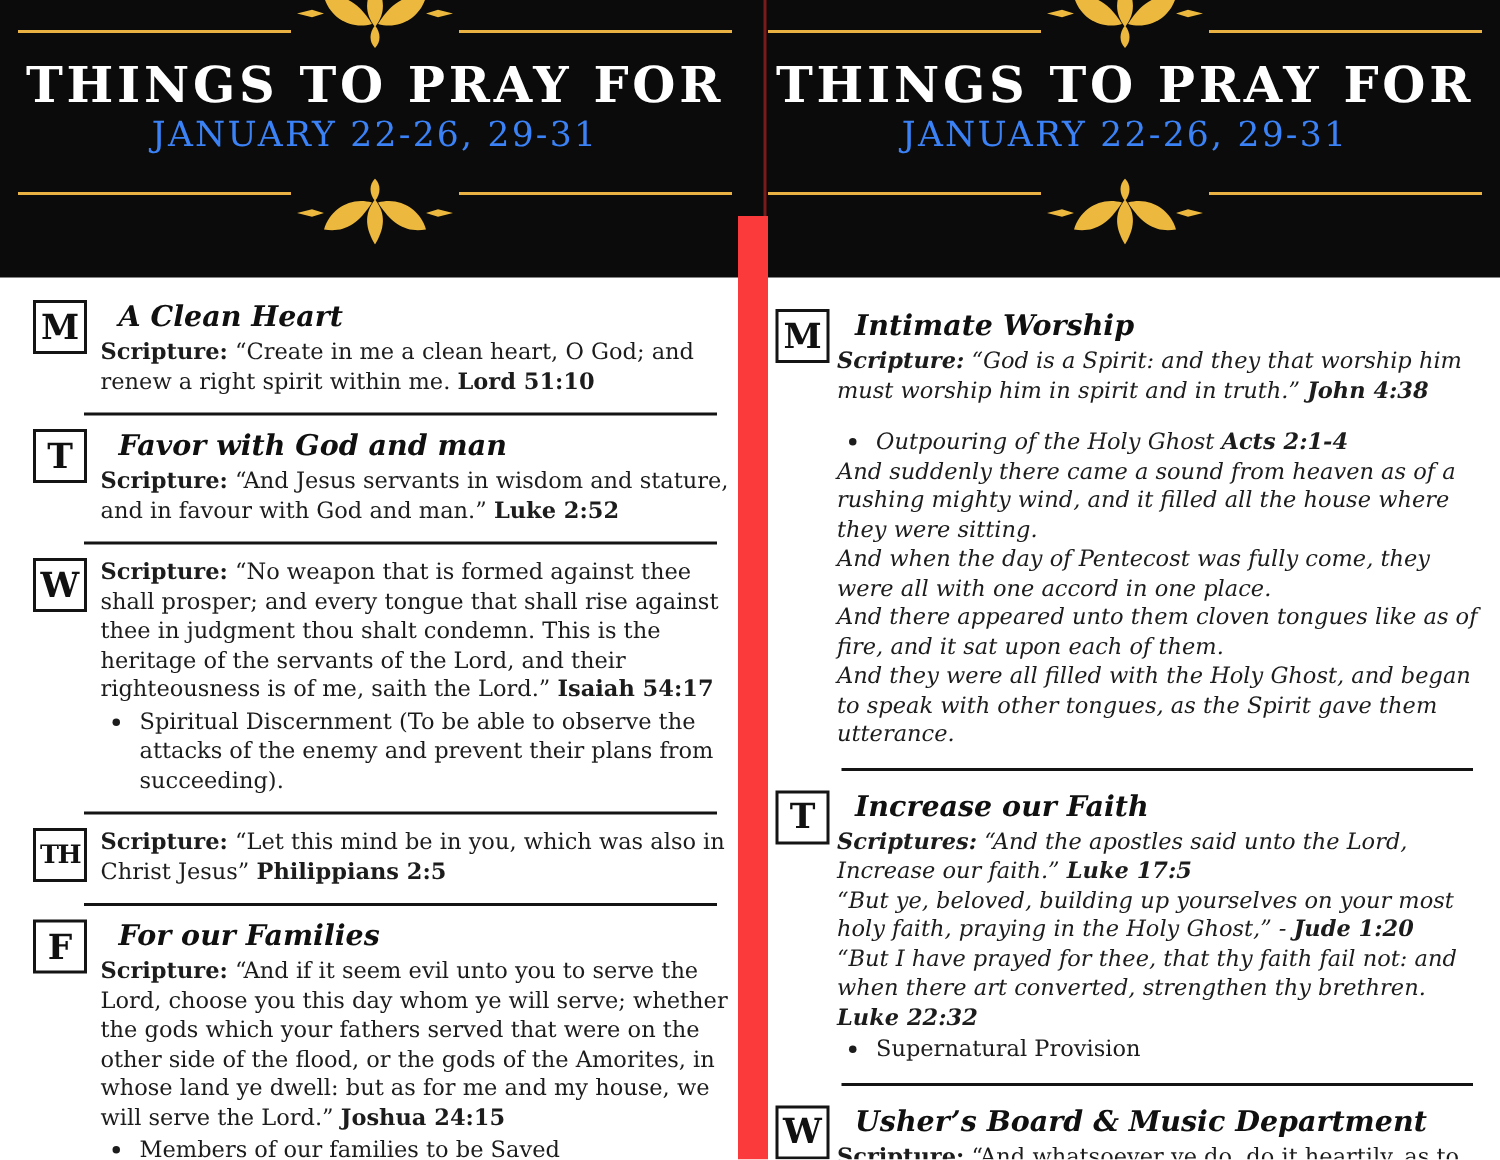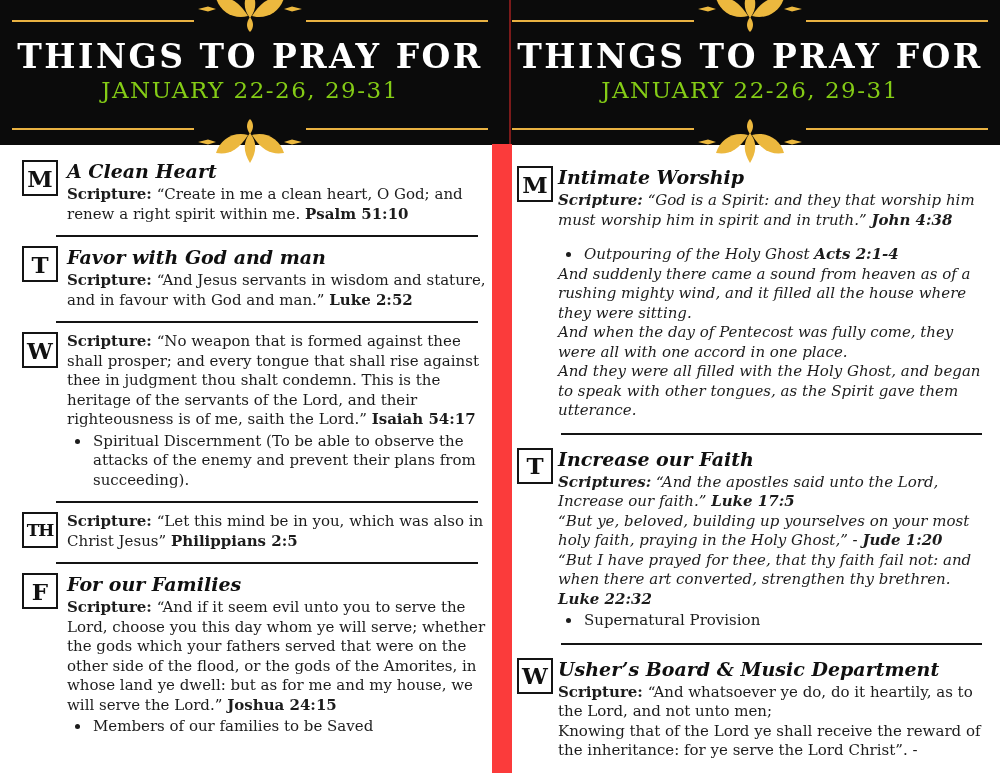--- a/index.html
+++ b/index.html
@@ -1,25 +1,25 @@
 <!DOCTYPE html>
 <html><head>
 <meta charset="utf-8">
 <style>
   html,body{margin:0;padding:0;background:#fff;}
   body{width:1000px;height:773px;overflow:hidden;font-family:"DejaVu Serif","Liberation Serif",serif;color:#1c1c1c;}
   .sheet{position:relative;width:1000px;height:773px;display:flex;background:#fff;}
   .page{position:relative;width:500px;height:773px;overflow:hidden;}
 
   
-  .page-header{position:relative;height:145px;background:#0b0b0b;overflow:visible;}
+  .page-header{position:relative;height:185px;background:#0b0b0b;overflow:visible;}
   .h-title{margin:0;padding-top:40px;text-align:center;color:#ffffff;
            font-weight:700;font-size:33px;line-height:1.0;letter-spacing:2.5px;
            font-family:"DejaVu Serif","Liberation Serif",serif;}
-  .h-sub{margin:4px 0 0;text-align:center;color:#84cc16;font-size:23px;letter-spacing:1.5px;
+  .h-sub{margin:4px 0 0;text-align:center;color:#3b82f6;font-size:23px;letter-spacing:1.5px;
          font-family:"DejaVu Serif","Liberation Serif",serif;}
   .gl{position:absolute;height:2px;background:#e9b242;}
   .gl.tl{top:20px;left:12px;right:calc(50% + 56px);}
   .gl.tr{top:20px;left:calc(50% + 56px);right:12px;}
   .gl.bl{top:128px;left:12px;right:calc(50% + 56px);}
   .gl.br{top:128px;left:calc(50% + 56px);right:12px;}
   .orn{position:absolute;left:50%;width:104px;height:44px;pointer-events:none;}
   .orn.top{top:-12px;transform:translateX(-50%);}
   .orn.bot{top:119px;transform:translateX(-50%) scaleY(-1);}
 
@@ -27,21 +27,21 @@
   .content{padding:6px 8px 0 22px;}
   .pr .content{padding:8px 6px 0 17px;}
   .sec{display:flex;margin-top:9px;}
   .pr .sec{margin-top:13px;}
   .gut{flex:none;width:36px;margin-right:9px;}
   .pr .gut{margin-right:5px;}
   .db{width:32px;height:32px;border:2px solid #141414;background:#fff;display:flex;
       align-items:center;justify-content:center;font-weight:700;font-size:23px;color:#111;}
   .db.small{font-size:17px;letter-spacing:-1px;}
   .bd{flex:1;min-width:0;}
-  .sec-title{margin:0 0 3px;font-size:19px;font-weight:700;font-style:italic;color:#101010;}
+  .sec-title{margin:0 12px 3px;font-size:19px;font-weight:700;font-style:italic;color:#101010;}
   .scr{margin:0;font-size:15px;line-height:1.3;color:#1c1c1c;}
   .lbl{font-weight:700;}
   .ref{font-weight:700;}
   .it .scr,.it li{font-style:italic;}
   ul.blt{list-style:disc;margin:2px 0 0 24px;padding:0;}
   ul.blt.gap{margin-top:15px;}
   ul.blt li{margin:0;padding-left:2px;font-size:15px;line-height:1.3;}
   ul.blt li.noit{font-style:normal;}
   .passage{margin:0;}
   .divider{height:2px;background:#141414;margin:11px 14px 0 34px;}
@@ -89,21 +89,21 @@
     <div class="content">
 
       <section class="sec">
         <div class="gut">
           <div class="db">M</div>
         </div>
         <div class="bd">
           <h3 class="sec-title">A Clean Heart</h3>
           <p class="scr"><span class="lbl">Scripture:</span>
             <span>“Create in me a clean heart, O God; and renew a right spirit within me.</span>
-            <span class="ref">Psalm 51:10</span></p>
+            <span class="ref">Lord 51:10</span></p>
         </div>
       </section>
       <div class="divider"></div>
 
       <section class="sec">
         <div class="gut">
           <div class="db">T</div>
         </div>
         <div class="bd">
           <h3 class="sec-title">Favor with God and man</h3>
@@ -200,20 +200,21 @@
           <h3 class="sec-title">Intimate Worship</h3>
           <p class="scr"><span class="lbl">Scripture:</span>
             <span>“God is a Spirit: and they that worship him must worship him in spirit and in truth.”</span>
             <span class="ref">John 4:38</span></p>
           <ul class="blt gap">
             <li><span>Outpouring of the Holy Ghost</span>
               <span class="ref">Acts 2:1-4</span></li>
           </ul>
           <p class="scr passage">And suddenly there came a sound from heaven as of a rushing mighty wind, and it filled all the house where they were sitting.</p>
           <p class="scr passage">And when the day of Pentecost was fully come, they were all with one accord in one place.</p>
+          <p class="scr passage">And there appeared unto them cloven tongues like as of fire, and it sat upon each of them.</p>
           <p class="scr passage">And they were all filled with the Holy Ghost, and began to speak with other tongues, as the Spirit gave them utterance.</p>
         </div>
       </section>
       <div class="divider"></div>
 
       <section class="sec">
         <div class="gut">
           <div class="db">T</div>
         </div>
         <div class="bd it">

